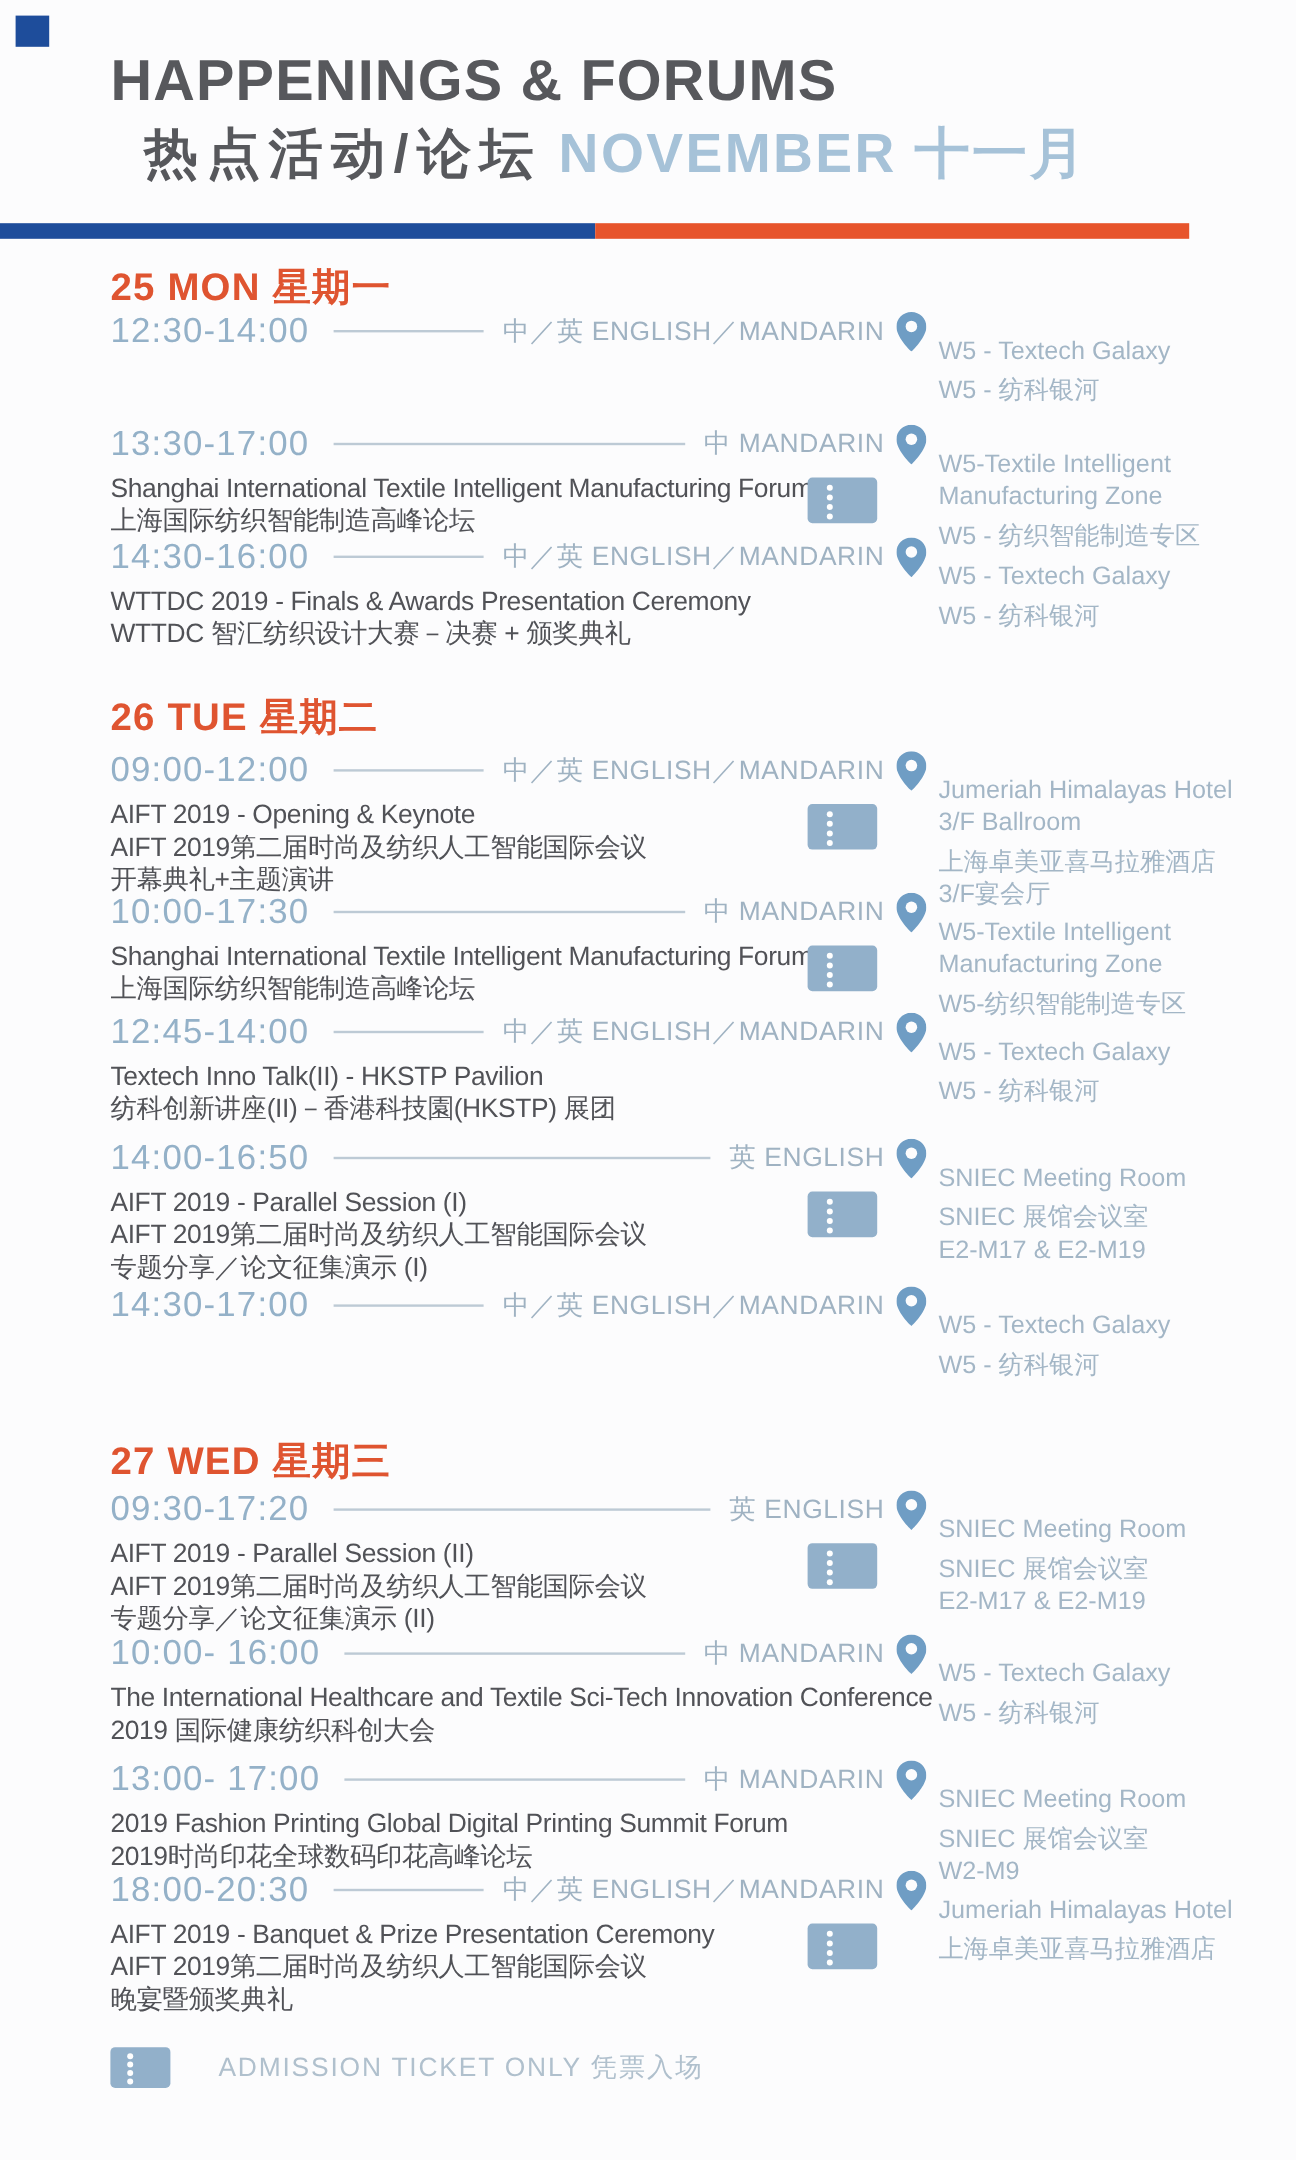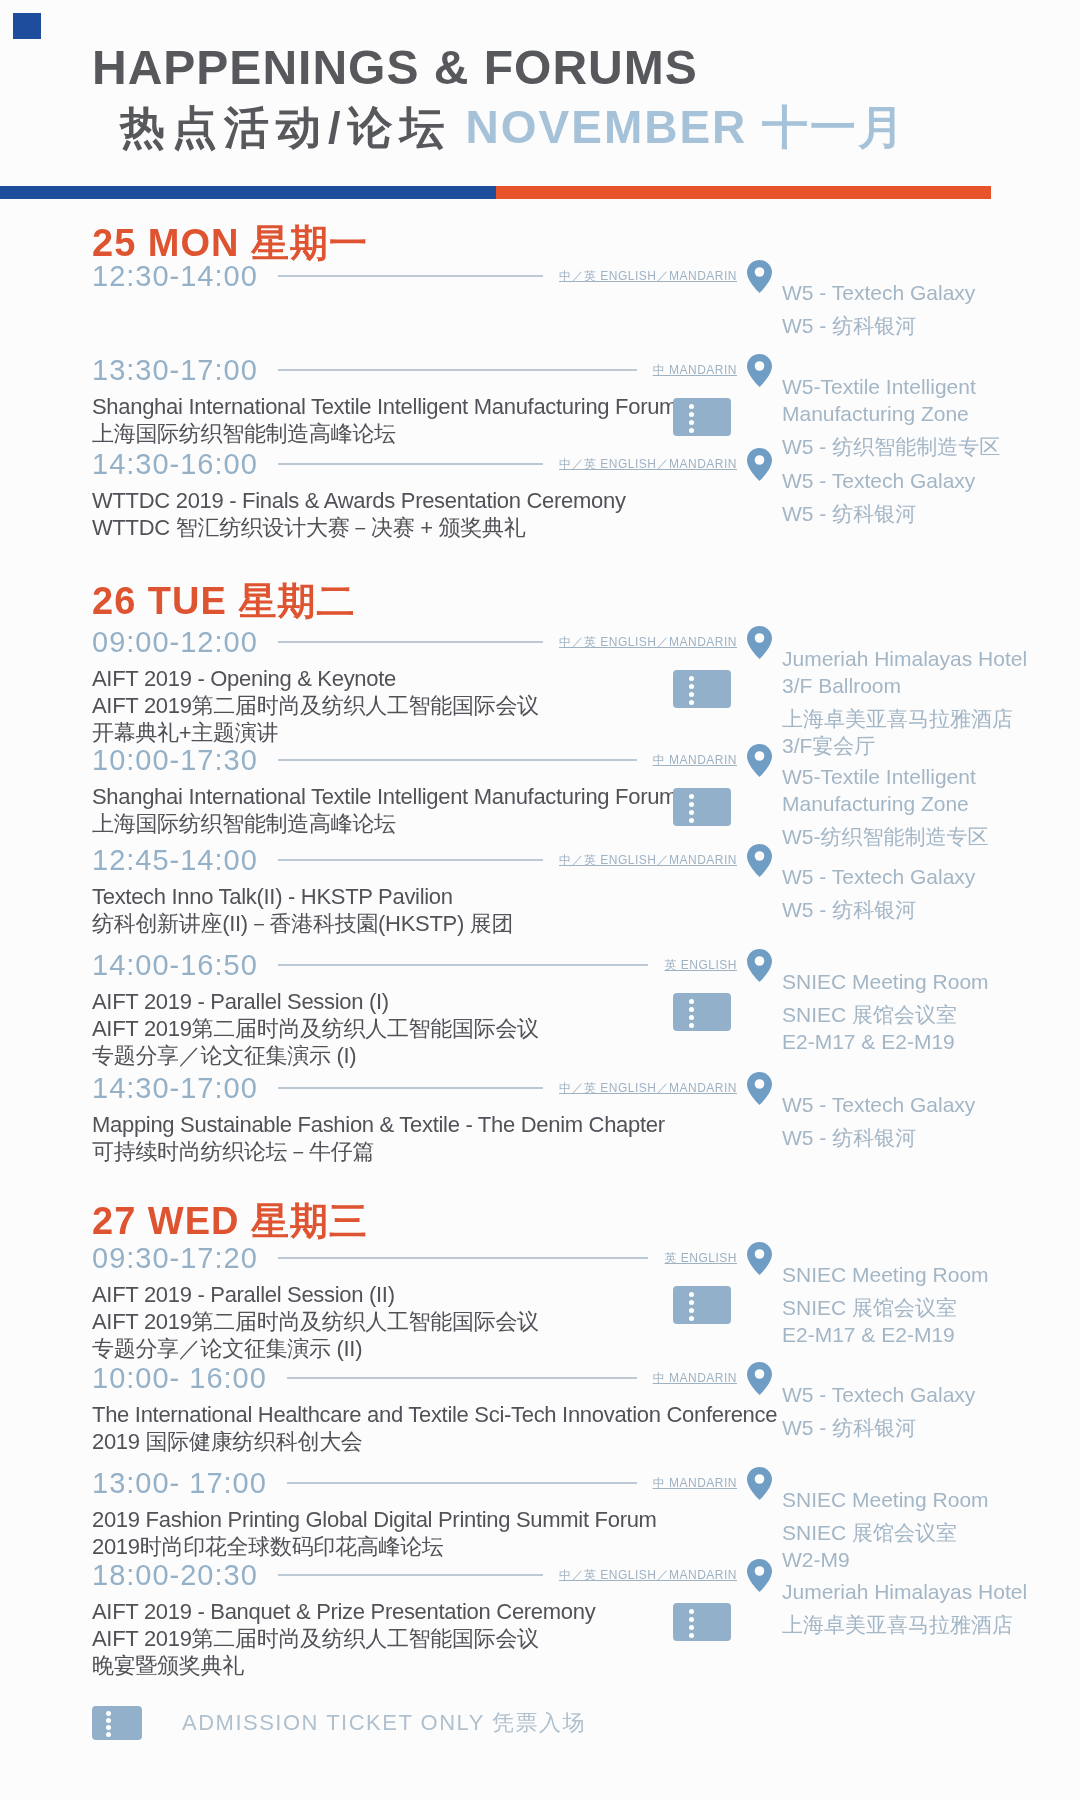--- a/index.html
+++ b/index.html
@@ -11,29 +11,29 @@
   .corner-square { position:absolute; left:13px; top:13px; width:28px; height:26px; background:var(--bar_blue); }
   .title-en { position:absolute; left:92px; top:40px; font-size:48px; font-weight:800; letter-spacing:1px; color:var(--title_gray); white-space:nowrap; }
   .title-row2 { position:absolute; left:92px; top:97px; white-space:nowrap; }
   .title-zh { font-size:45px; font-weight:800; letter-spacing:7px; color:var(--title_gray);margin-left:28px; }
   .title-month { font-size:46px; font-weight:800; letter-spacing:2px; color:var(--month_blue); margin-left:14px; }
   .bar { position:absolute; left:0; top:186px; width:991px; height:13px; display:flex; }
   .bar .b-blue { width:496px; height:100%; background:var(--bar_blue); }
   .bar .b-orange { flex:1; height:100%; background:var(--bar_orange); }
 
   
-  .day-header { position:absolute; left:92px; font-size:38px; font-weight:800; letter-spacing:1px; color:var(--day_orange); white-space:nowrap; }
+  .day-header { position:absolute; left:92px; font-size:32px; font-weight:800; letter-spacing:1px; color:var(--day_orange); white-space:nowrap; }
 
   
   .event { position:absolute; left:92px; right:45px; display:grid; grid-template-columns:645px 45px 1fr; }
   .ev-left { position:relative; }
   .time-row { display:flex; align-items:center; height:32px; }
   .time { font-size:29px; font-weight:400; letter-spacing:1px; color:var(--time_blue); white-space:nowrap; }
   .rule { flex:1; height:2px; background:var(--rule_gray); margin:0 16px 0 20px; }
-  .lang { font-size:12px; letter-spacing:.5px; color:var(--lang_gray); white-space:nowrap;text-decoration:underline; }
+  .lang { font-size:22px; letter-spacing:.5px; color:var(--lang_gray); white-space:nowrap; }
   .titles { margin-top:7px; }
   .title-line { font-size:22px; letter-spacing:-0.3px; line-height:27px; color:var(--title_dark); white-space:nowrap; }
 
   
   .ticket { position:absolute; top:44px; right:6px; width:58px; height:38px; background:var(--ticket_blue); border-radius:4px; }
   .ticket .dots { position:absolute; left:16px; top:6px; width:5px; height:5px; border-radius:50%; background:#fff;
                   box-shadow:0 8px 0 #fff, 0 16px 0 #fff, 0 24px 0 #fff; }
   .ticket.small { position:static; width:50px; height:34px; flex:0 0 auto; }
   .ticket.small .dots { left:14px; top:5px; box-shadow:0 7px 0 #fff, 0 14px 0 #fff, 0 21px 0 #fff; }
 
@@ -250,24 +250,20 @@
     </div>
   </section>
 
   <section class="event" style="top:1072px">
     <div class="ev-left">
       <div class="time-row">
         <span class="time">14:30-17:00</span>
         <span class="rule"></span>
         <span class="lang">中／英 ENGLISH／MANDARIN</span>
       </div>
-      <div class="titles">
-        <div class="title-line">Mapping Sustainable Fashion &amp; Textile - The Denim Chapter</div>
-        <div class="title-line">可持续时尚纺织论坛－牛仔篇</div>
-      </div>
     </div>
     <div class="pin-col">
       <svg width="25" height="33" viewBox="0 0 25 33">
           <path fill="#6f9dc4" d="M12.5 0C5.6 0 0 5.5 0 12.3c0 8.4 10.8 19 11.3 19.5l1.2 1.2 1.2-1.2c.5-.5 11.3-11.1 11.3-19.5C25 5.5 19.4 0 12.5 0z"></path>
           <circle fill="#fcfcfd" cx="12.5" cy="12" r="4.8"></circle>
         </svg>
     </div>
     <div class="venue">
       <div class="venue-line">W5 - Textech Galaxy</div>
       <div class="venue-line vgap">W5 - 纺科银河</div>

